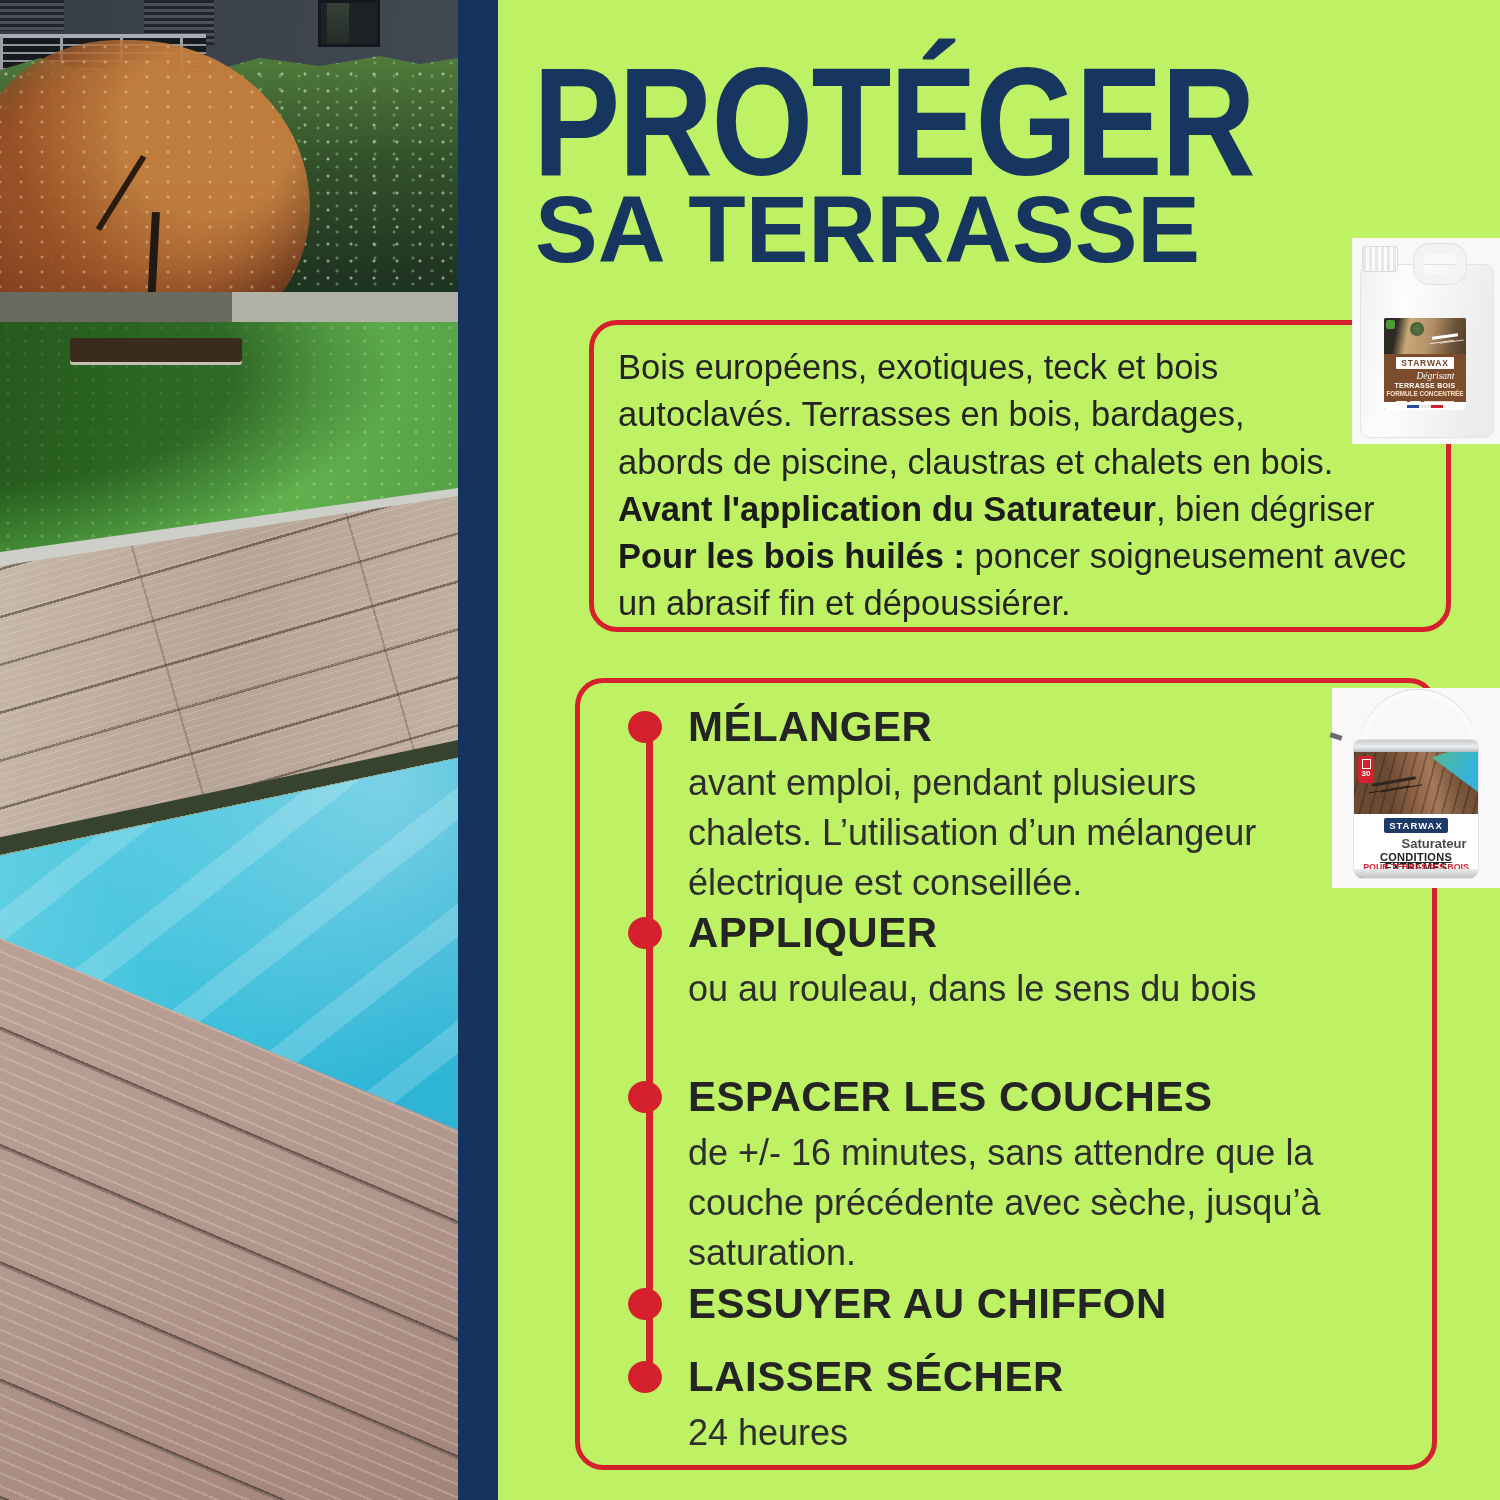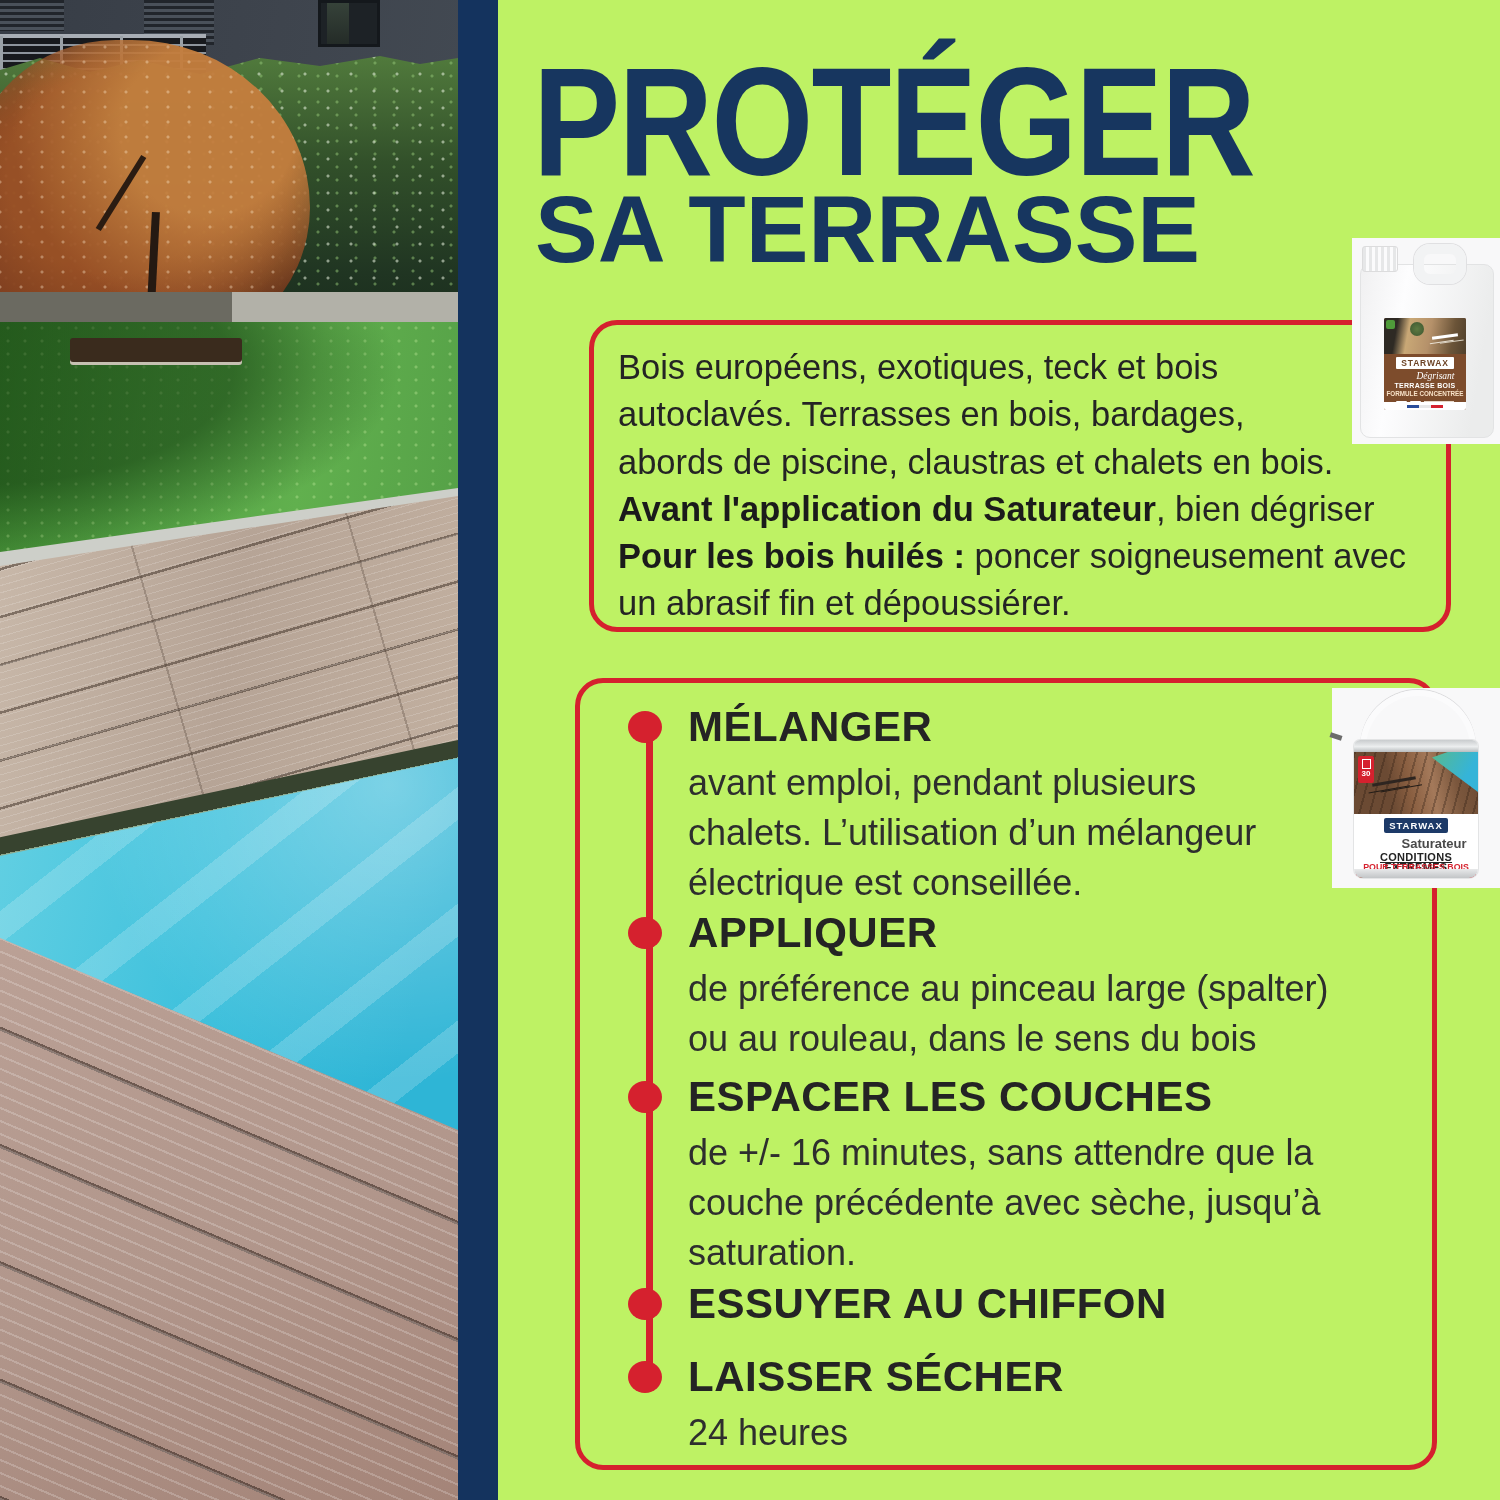--- a/index.html
+++ b/index.html
@@ -211,21 +211,21 @@
   <div id="steps">
   <div class="step step-1" style="left: 575px;">
     <div class="bullet"></div>
     <h3>MÉLANGER</h3>
     <div class="step-body"><div>avant emploi, pendant plusieurs</div><div>chalets. L’utilisation d’un mélangeur</div><div>électrique est conseillée.</div></div>
   </div>
 
   <div class="step step-2" style="left: 575px;">
     <div class="bullet"></div>
     <h3>APPLIQUER</h3>
-    <div class="step-body"><div>de préférence au pinceau large (spalter)</div><div>ou au rouleau, dans le sens du bois</div></div>
+    <div class="step-body"><div>ou au rouleau, dans le sens du bois</div></div>
   </div>
 
   <div class="step step-3" style="left: 575px;">
     <div class="bullet"></div>
     <h3>ESPACER LES COUCHES</h3>
     <div class="step-body"><div>de +/- 16 minutes, sans attendre que la</div><div>couche précédente avec sèche, jusqu’à</div><div>saturation.</div></div>
   </div>
 
   <div class="step step-4" style="left: 575px;">
     <div class="bullet"></div>

